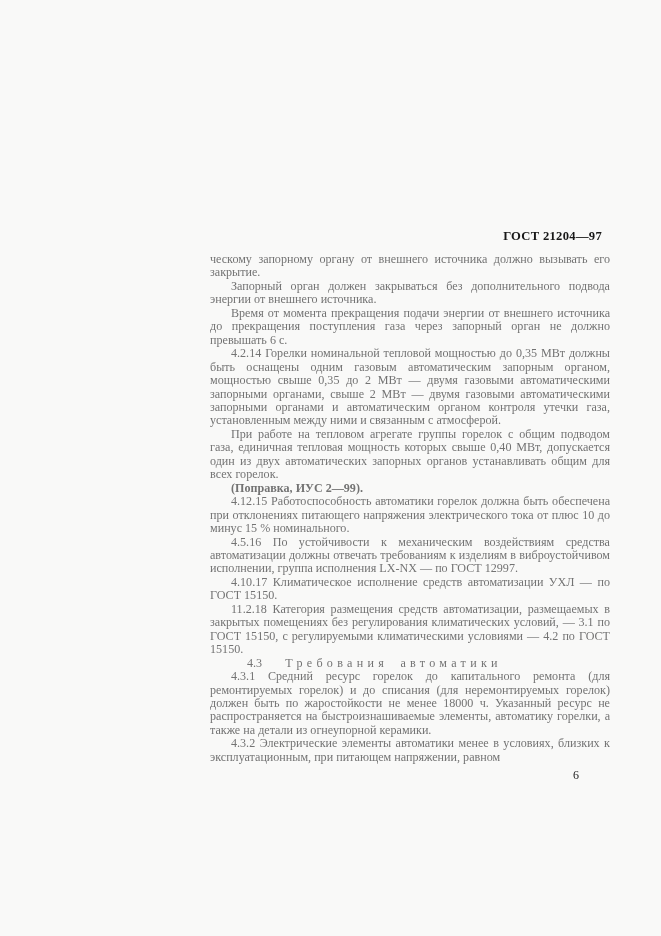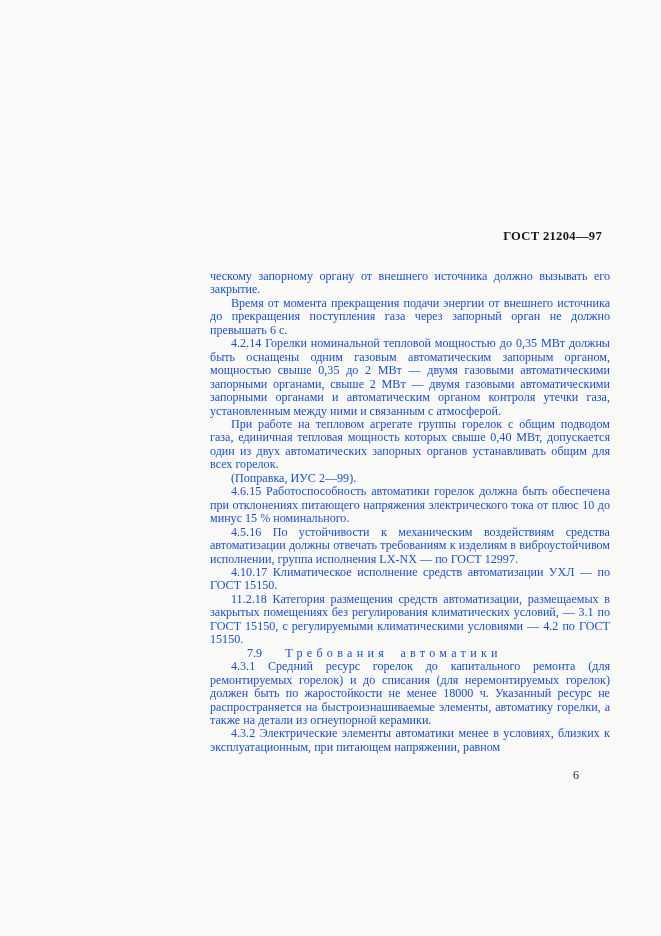--- a/index.html
+++ b/index.html
@@ -23,34 +23,34 @@
     width: 392px;
     text-align: right;
     font-weight: bold;
     font-size: 12.6px;
     letter-spacing: 0.3px;
     color: #181818;
   }
   .text-block {
     position: absolute;
     left: 146px;
-    top: 206px;
+    top: 189px;
     width: 400px;
     font-size: 12.1px;
     line-height: 13.45px;
     text-align: justify;
-    color: #1d4ed8;
+    color: #737373;
     hyphens: auto;
     -webkit-hyphens: auto;
   }
   .text-block p {
     margin: 0;
   }
   .indent { text-indent: 21px; }
-  .bold { font-weight: normal; }
+  .bold { font-weight: bold; }
   .heading { text-indent: 21px; white-space: nowrap; }
   .heading .spaced {
     letter-spacing: 4.3px;
     word-spacing: 5px;
   }
   .heading .num { margin-right: 4px; }
   .page-number {
     position: absolute;
     left: 500px;
     top: 704px;
@@ -62,30 +62,31 @@
 </style>
 </head>
 <body>
 
 <div class="page">
 
   <div class="running-header">ГОСТ 21204—97</div>
 
   <div class="text-block">
     <p>ческому запорному органу от внешнего источника должно вызывать его закрытие.</p>
+    <p class="indent">Запорный орган должен закрываться без дополнительного подвода энергии от внешнего источника.</p>
     <p class="indent">Время от момента прекращения подачи энергии от внешнего источника до прекращения поступления газа через запорный орган не должно превышать 6 с.</p>
     <p class="indent">4.2.14 Горелки номинальной тепловой мощностью до 0,35 МВт должны быть оснащены одним газовым автоматическим запорным органом, мощностью свыше 0,35 до 2 МВт — двумя газовыми автоматическими запорными органами, свыше 2 МВт — двумя газовыми автоматическими запорными органами и автоматическим органом контроля утечки газа, установленным между ними и связанным с атмосферой.</p>
     <p class="indent">При работе на тепловом агрегате группы горелок с общим подводом газа, единичная тепловая мощность которых свыше 0,40 МВт, допускается один из двух автоматических запорных органов устанавливать общим для всех горелок.</p>
     <p class="indent bold">(Поправка, ИУС 2—99).</p>
-    <p class="indent">4.6.15 Работоспособность автоматики горелок должна быть обеспечена при отклонениях питающего напряжения электрического тока от плюс 10 до минус 15 % номинального.</p>
+    <p class="indent">4.12.15 Работоспособность автоматики горелок должна быть обеспечена при отклонениях питающего напряжения электрического тока от плюс 10 до минус 15 % номинального.</p>
     <p class="indent">4.5.16 По устойчивости к механическим воздействиям средства автоматизации должны отвечать требованиям к изделиям в виброустойчивом исполнении, группа исполнения LX-NX — по ГОСТ 12997.</p>
     <p class="indent">4.10.17 Климатическое исполнение средств автоматизации УХЛ — по ГОСТ 15150.</p>
     <p class="indent">11.2.18 Категория размещения средств автоматизации, размещаемых в закрытых помещениях без регулирования климатических условий, — 3.1 по ГОСТ 15150, с регулируемыми климатическими условиями — 4.2 по ГОСТ 15150.</p>
     <p class="heading">
-      <span class="num">7.9</span>
+      <span class="num">4.3</span>
       <span class="spaced">Требования автоматики</span>
     </p>
     <p class="indent">4.3.1 Средний ресурс горелок до капитального ремонта (для ремонтируемых горелок) и до списания (для неремонтируемых горелок) должен быть по жаростойкости не менее 18000 ч. Указанный ресурс не распространяется на быстроизнашиваемые элементы, автоматику горелки, а также на детали из огнеупорной керамики.</p>
     <p class="indent">4.3.2 Электрические элементы автоматики менее в условиях, близких к эксплуатационным, при питающем напряжении, равном</p>
   </div>
 
   <div class="page-number">6</div>
 
 </div>
 

